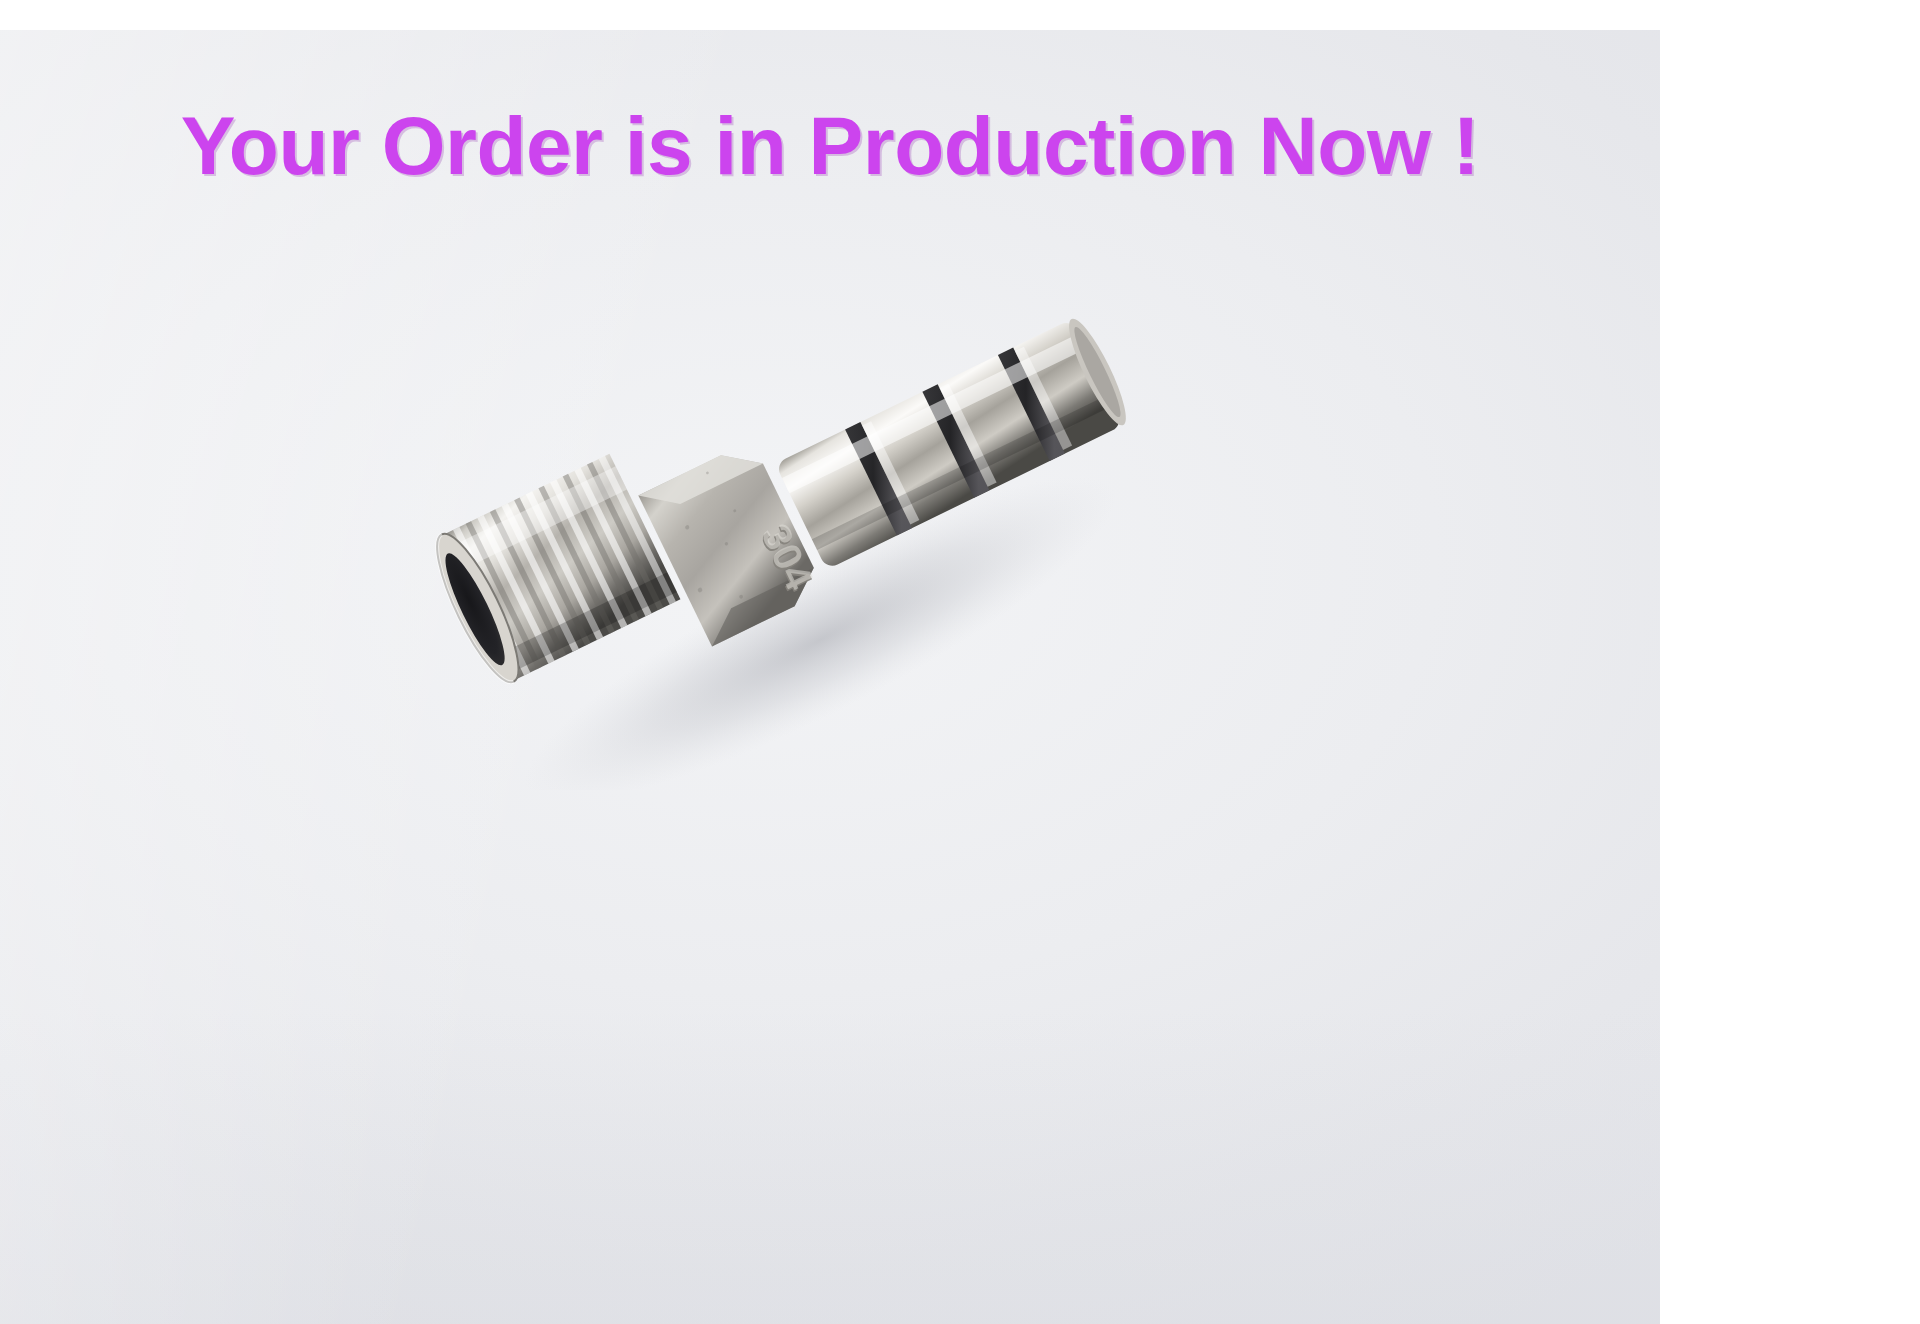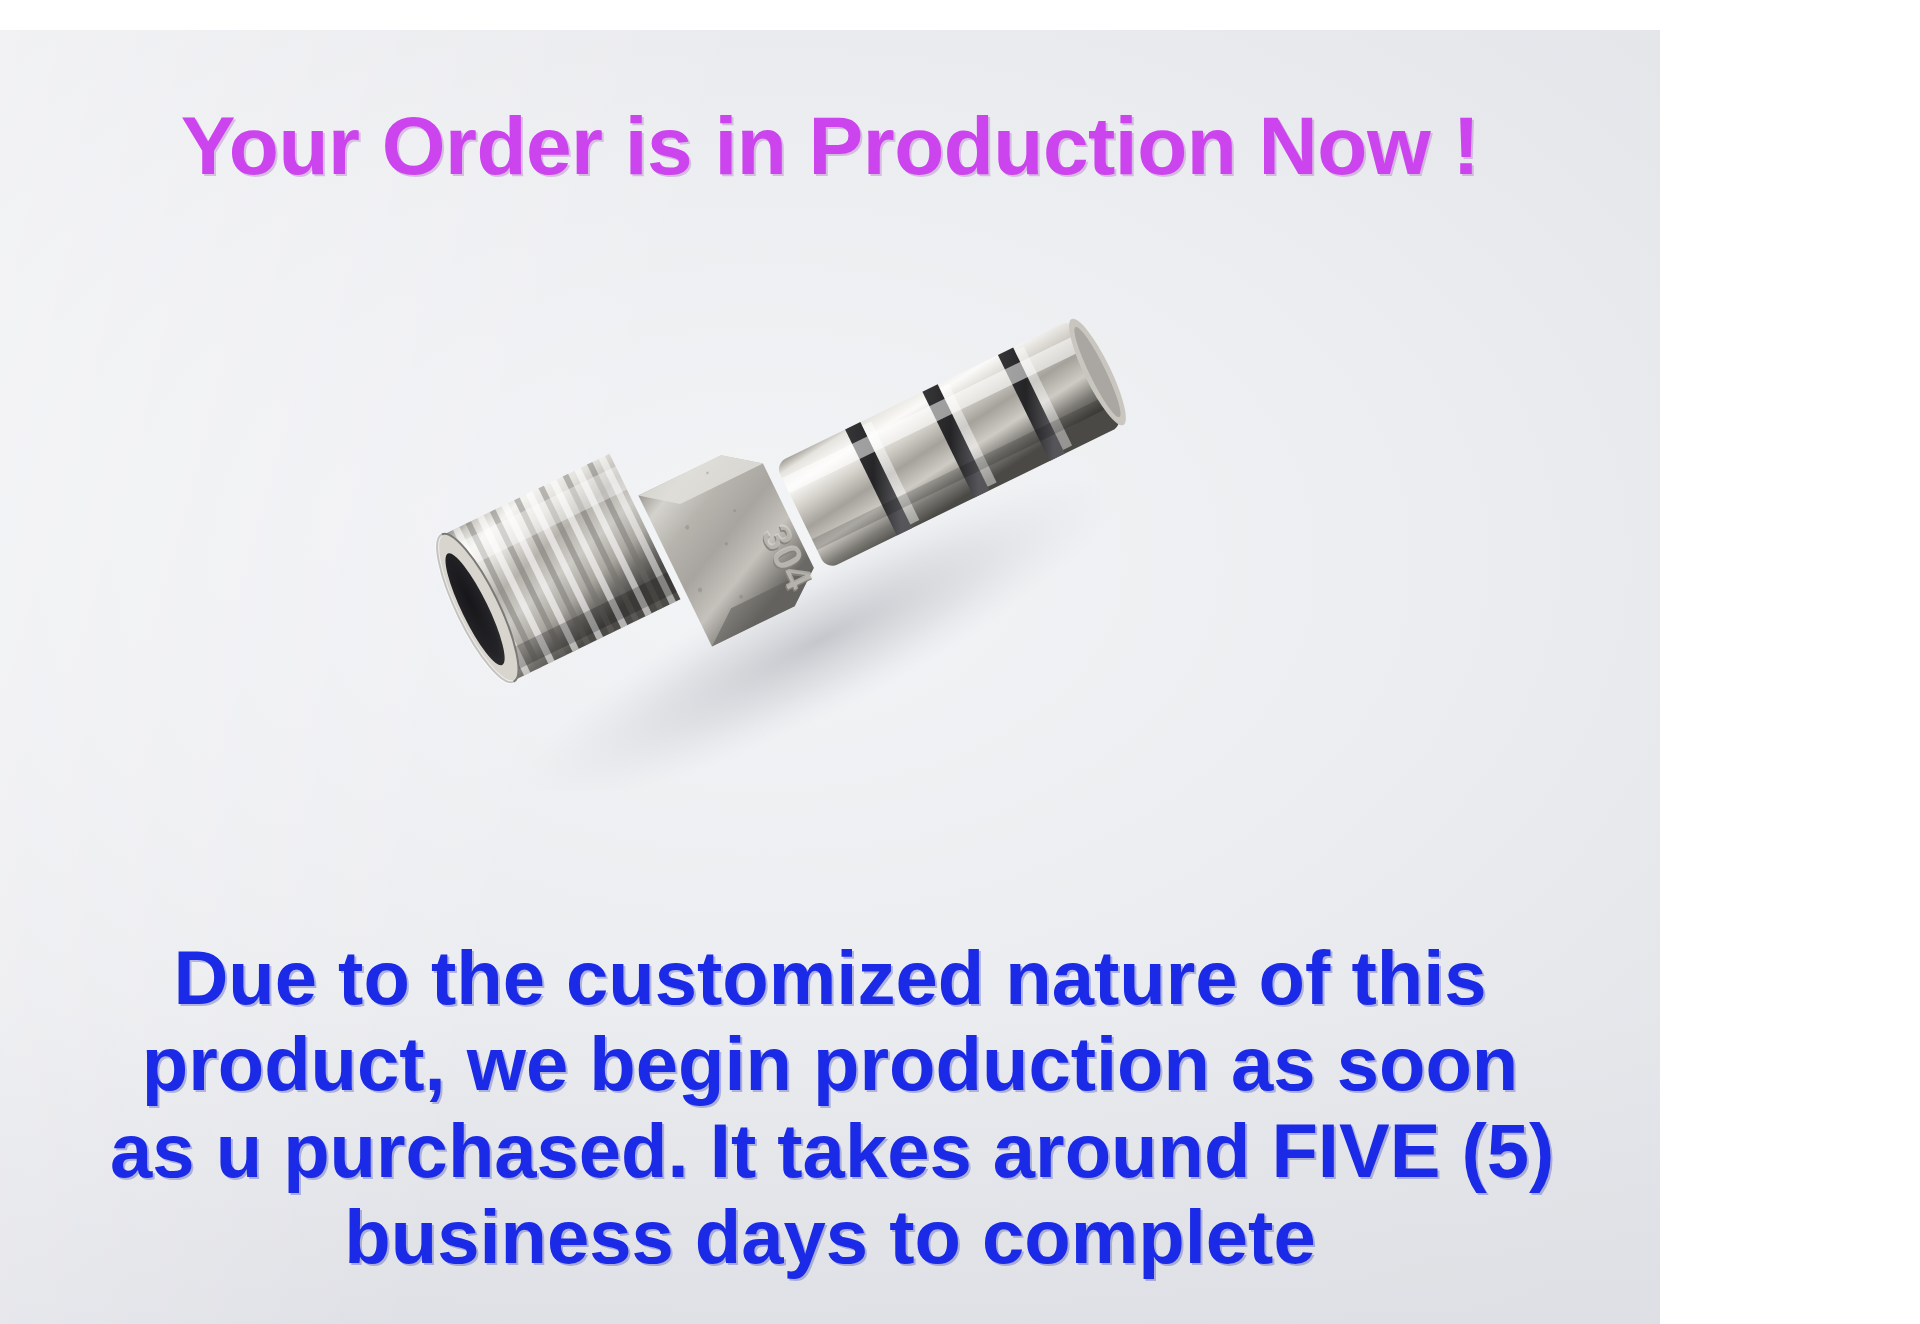--- a/index.html
+++ b/index.html
@@ -219,20 +219,14 @@
 
         <ellipse cx="60" cy="249" rx="21" ry="82" fill="#d8d5cf"></ellipse>
         <ellipse cx="60" cy="249" rx="21" ry="82" fill="none" stroke="#7c7a75" stroke-width="2"></ellipse>
         <ellipse cx="57" cy="249" rx="13" ry="62" fill="url(#gBore)"></ellipse>
 
         <path d="M60 167 A 21 82 0 0 0 60 331" fill="none" stroke="#ffffff" stroke-width="4" opacity="0.55"></path>
       </g>
     </svg>
   </div>
 
-  <div id="body-copy">
-    <span class="ln">Due to the customized nature of this</span>
-    <span class="ln">product, we begin production as soon</span>
-    <span class="ln">as u purchased. It takes around FIVE (5)</span>
-    <span class="ln">business days to complete</span>
-  </div>
 
 </div>
 
 </body></html>

